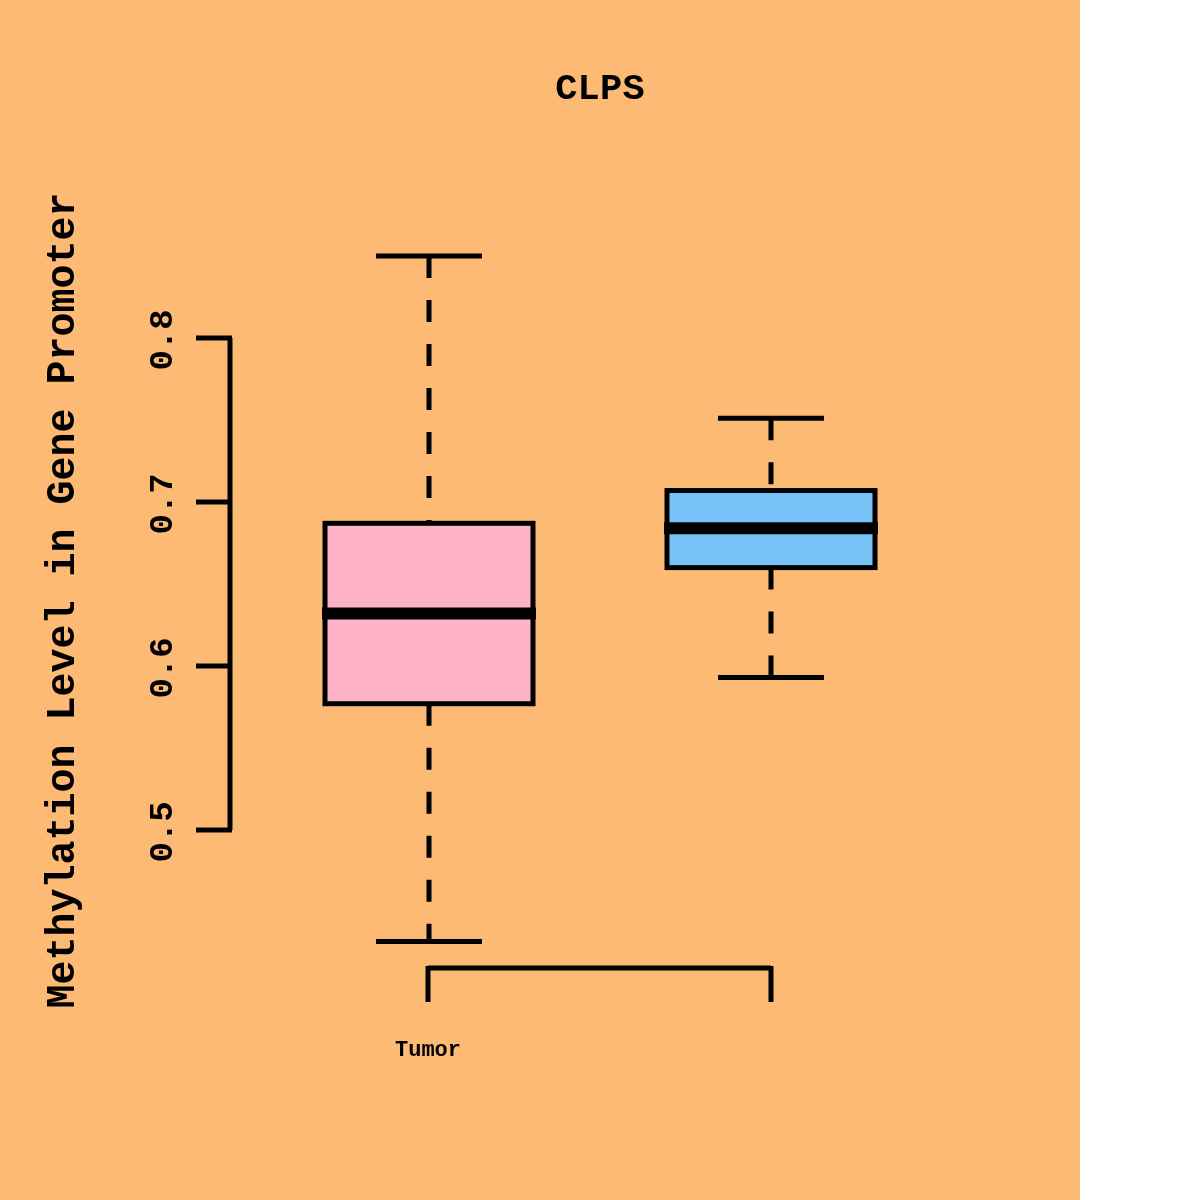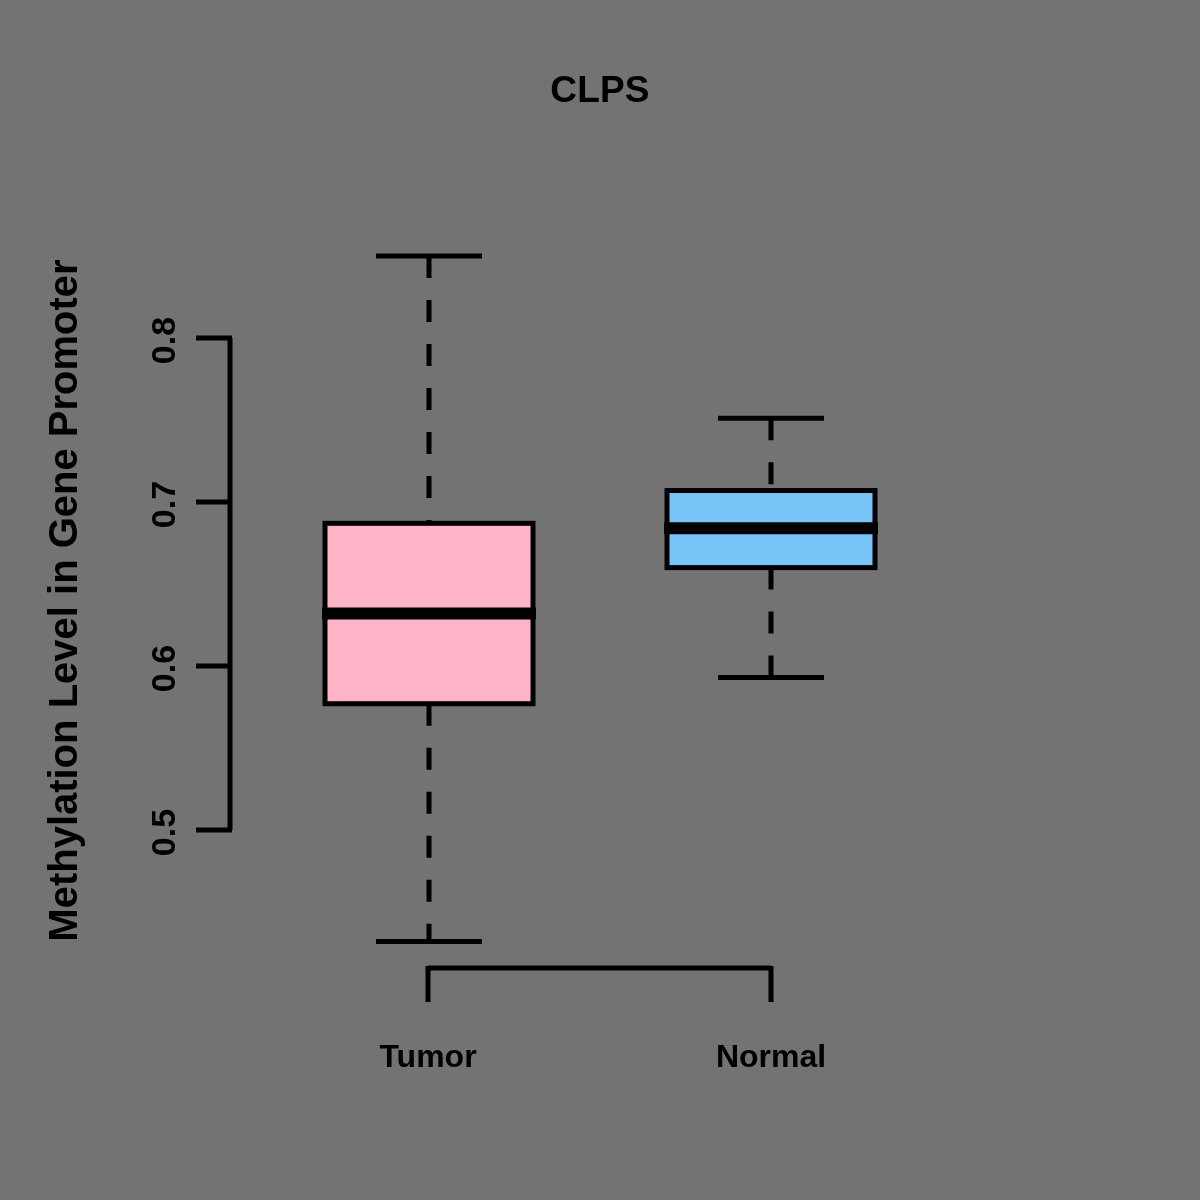--- a/index.html
+++ b/index.html
@@ -8,23 +8,24 @@
     background: #ffffff;
   }
   body {
     width: 1200px;
     height: 1200px;
     font-family: "Liberation Sans", sans-serif;
     overflow: hidden;
   }
   #plot-root {
     position: relative;
-    width: 1200px;
+    width: 1080px;
     height: 1200px;
-    background: #737373;
+    background: #fdba74;
+    font-family: Liberation Mono, monospace;
   }
   .title-block {
     position: absolute;
     left: 0;
     top: 66px;
     width: 1200px;
     text-align: center;
     pointer-events: none;
   }
   .title-main {
@@ -60,21 +61,21 @@
     font-weight: bold;
     color: #000000;
     white-space: nowrap;
     transform: rotate(-90deg);
     transform-origin: center center;
     text-align: center;
     width: 90px;
   }
   .xtick-label {
     position: absolute;
-    font-size: 32px;
+    font-size: 22px;
     font-weight: bold;
     color: #000000;
     text-align: center;
     white-space: nowrap;
   }
   .svg-layer {
     position: absolute;
     left: 0;
     top: 0;
   }
@@ -89,21 +90,20 @@
   </div>
 
   <div class="ylab">Methylation Level in Gene Promoter</div>
 
   <div class="ytick-label" style="left:118px; top:321px;">0.8</div>
   <div class="ytick-label" style="left:118px; top:485px;">0.7</div>
   <div class="ytick-label" style="left:118px; top:649px;">0.6</div>
   <div class="ytick-label" style="left:118px; top:813px;">0.5</div>
 
   <div class="xtick-label" style="left:328px; top:1038px; width:200px;">Tumor</div>
-  <div class="xtick-label" style="left:671px; top:1038px; width:200px;">Normal</div>
 
   <svg class="svg-layer" width="1200" height="1200">
 
     <g>
       <line x1="230" y1="338" x2="230" y2="830" stroke="#000000" stroke-width="5"></line>
       <line x1="196" y1="338" x2="232" y2="338" stroke="#000000" stroke-width="5"></line>
       <line x1="196" y1="502.0000000000001" x2="232" y2="502.0000000000001" stroke="#000000" stroke-width="5"></line>
       <line x1="196" y1="666" x2="232" y2="666" stroke="#000000" stroke-width="5"></line>
       <line x1="196" y1="830" x2="232" y2="830" stroke="#000000" stroke-width="5"></line>
     </g>

